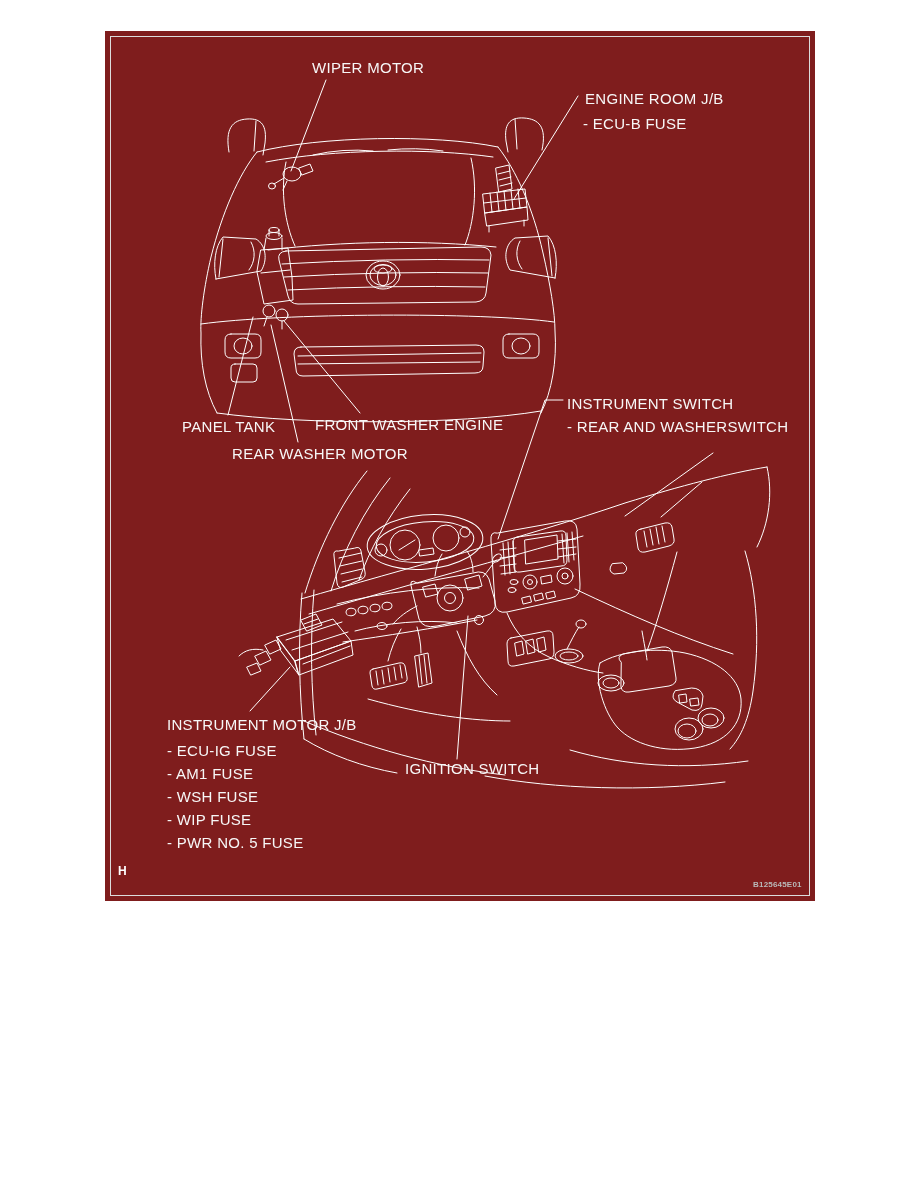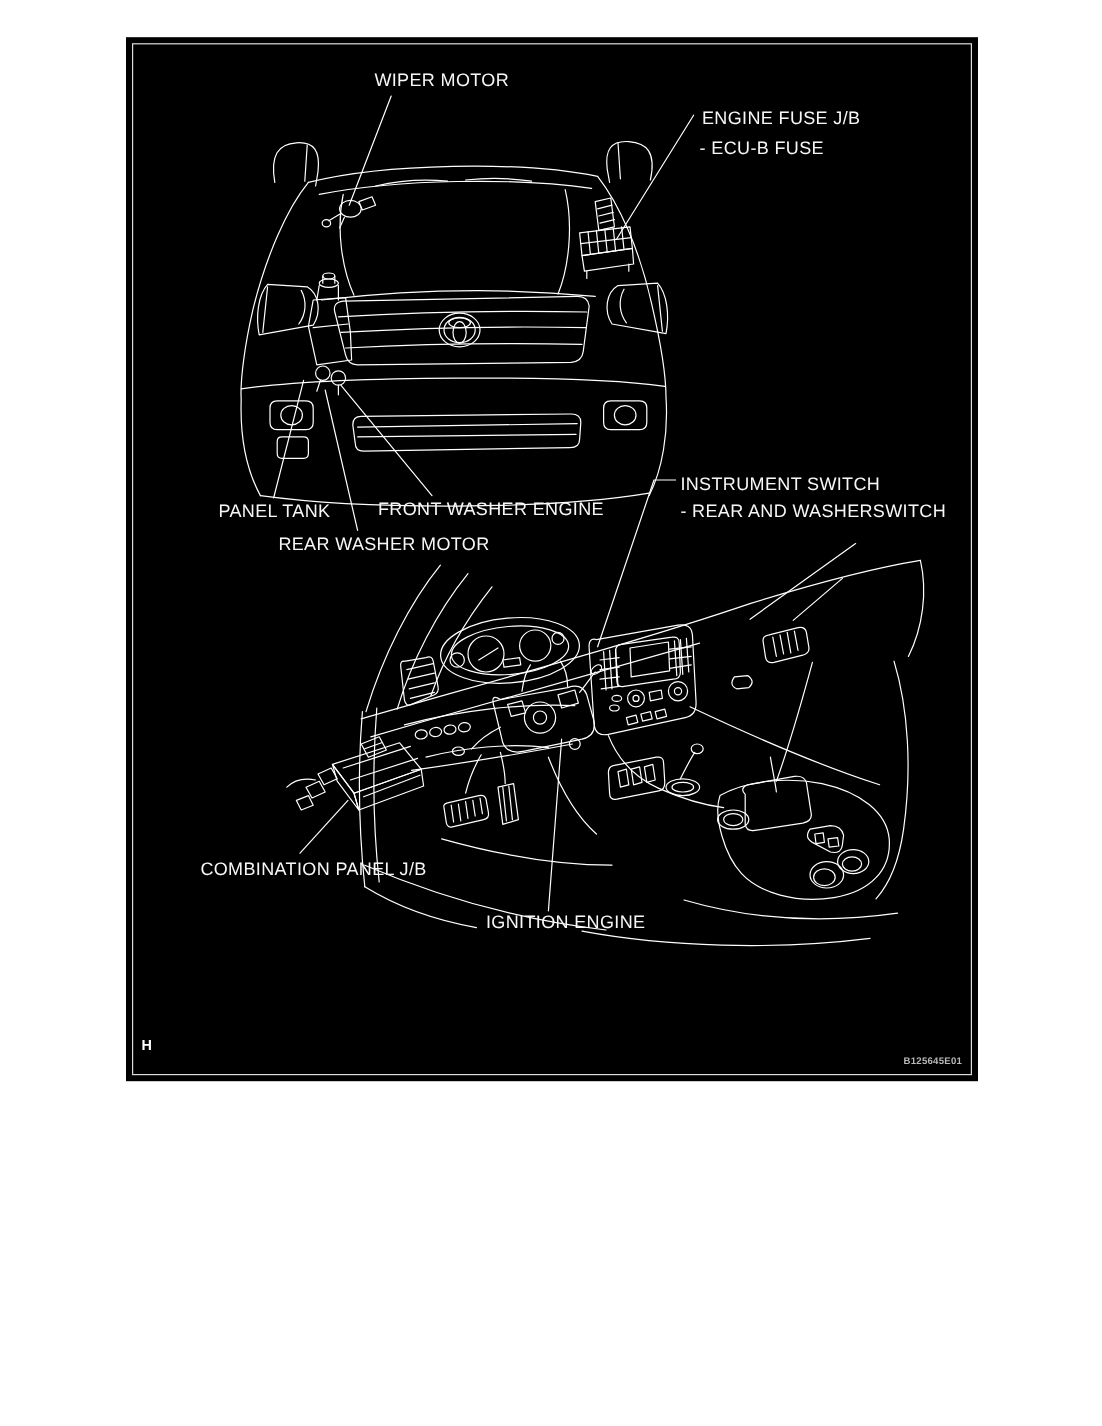--- a/index.html
+++ b/index.html
@@ -1,18 +1,18 @@
 <!DOCTYPE html>
 <html><head>
 <meta charset="utf-8">
 <style>
   html,body{margin:0;padding:0;background:#ffffff;}
   .page{position:relative;width:918px;height:1188px;background:#ffffff;overflow:hidden;
         font-family:"Liberation Sans", sans-serif;}
-  .diagram-box{position:absolute;left:105px;top:31px;width:710px;height:870px;background:#000000;}
+  .diagram-box{position:absolute;left:105px;top:31px;width:710px;height:870px;background:#7f1d1d;}
   .inner-frame{position:absolute;inset:5px;border:1px solid #dcdcdc;pointer-events:none;}
   .art{position:absolute;left:0;top:0;width:710px;height:870px;}
   .art *{fill:none;stroke:#ffffff;stroke-width:1;stroke-linecap:round;stroke-linejoin:round;}
   .cap{position:absolute;white-space:nowrap;color:#f7f7f7;font-size:15px;line-height:16px;
        letter-spacing:0.3px;}
   .cap-list .cap-item{margin-bottom:7px;}
   .corner-mark{position:absolute;left:13px;top:833px;color:#fff;font-size:12px;font-weight:bold;}
   .figure-code{position:absolute;left:648px;top:849px;color:#b9b9b9;font-size:8px;letter-spacing:0.2px;font-weight:bold;}
 </style>
 </head>
@@ -275,30 +275,37 @@
         <path d="M166,294 L193,411"></path>
         <path d="M179,290 L255,382"></path>
         <path d="M458,369 L440,369 L393,508"></path>
         <path d="M363,585 L352,728"></path>
         <path d="M185,636 L145,680"></path>
       </g>
     </svg>
 
     <div class="cap" style="left:207px;top:29px">WIPER MOTOR</div>
 
-    <div class="cap" style="left:480px;top:60px">ENGINE FUSE J/B</div>
+    <div class="cap" style="left:480px;top:60px">ENGINE ROOM J/B</div>
     <div class="cap" style="left:478px;top:85px">- ECU-B FUSE</div>
 
     <div class="cap" style="left:77px;top:388px">PANEL TANK</div>
     <div class="cap" style="left:210px;top:386px">FRONT WASHER ENGINE</div>
     <div class="cap" style="left:127px;top:415px">REAR WASHER MOTOR</div>
 
     <div class="cap" style="left:462px;top:365px">INSTRUMENT SWITCH</div>
     <div class="cap" style="left:462px;top:388px">- REAR AND WASHERSWITCH</div>
 
-    <div class="cap" style="left:62px;top:686px">COMBINATION PANEL J/B</div>
-
-    <div class="cap" style="left:300px;top:730px">IGNITION ENGINE</div>
+    <div class="cap" style="left:62px;top:686px">INSTRUMENT MOTOR J/B</div>
+    <div class="cap cap-list" style="left:62px;top:712px">
+      <div class="cap-item">- ECU-IG FUSE</div>
+      <div class="cap-item">- AM1 FUSE</div>
+      <div class="cap-item">- WSH FUSE</div>
+      <div class="cap-item">- WIP FUSE</div>
+      <div class="cap-item">- PWR NO. 5 FUSE</div>
+    </div>
+
+    <div class="cap" style="left:300px;top:730px">IGNITION SWITCH</div>
 
     <div class="corner-mark">H</div>
     <div class="figure-code">B125645E01</div>
   </div>
 </div>
 
 </body></html>

